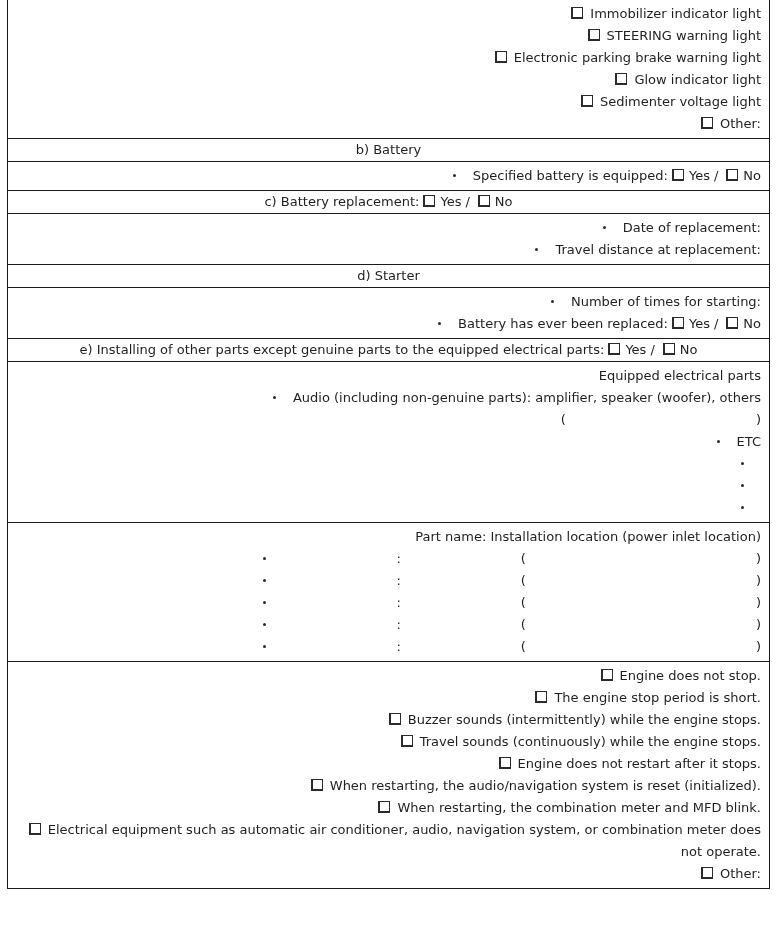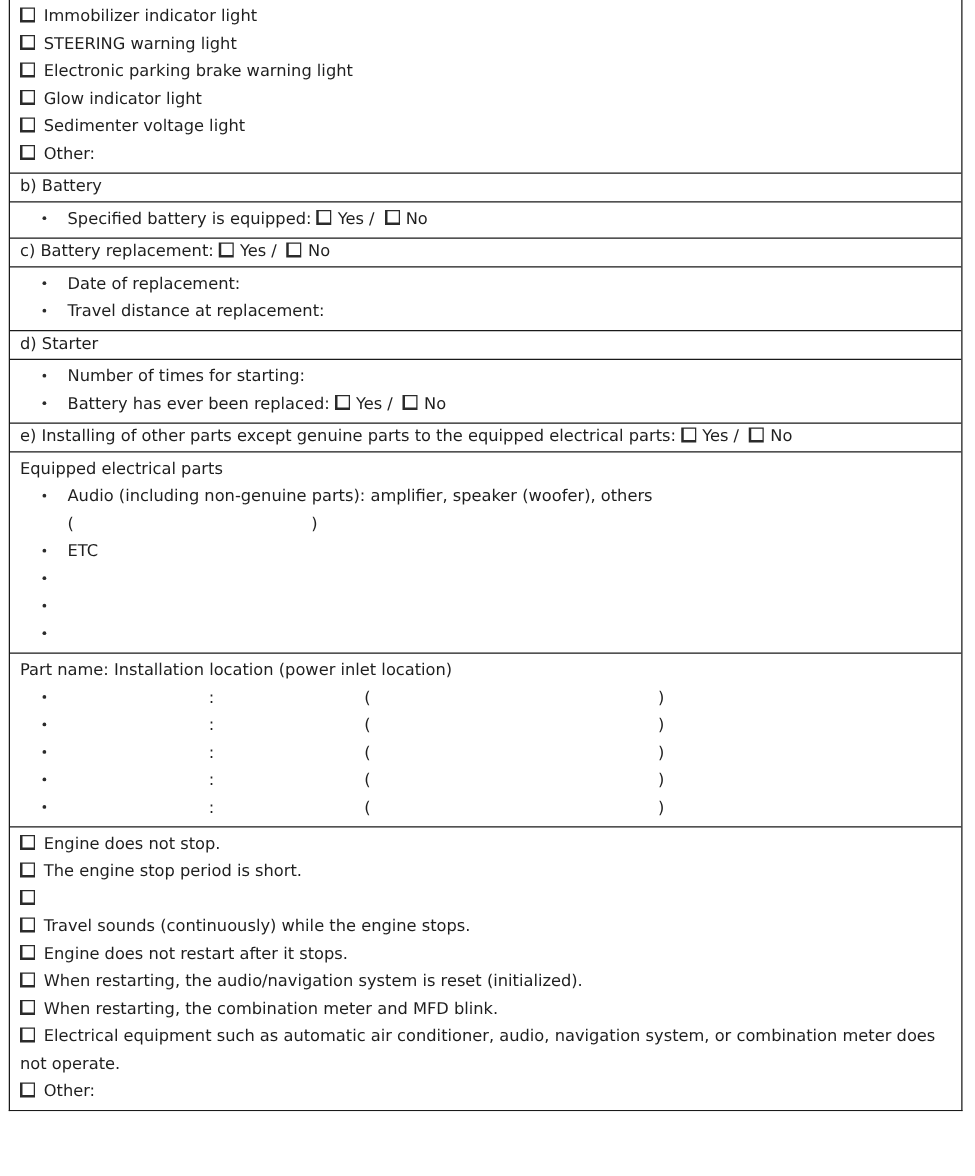--- a/index.html
+++ b/index.html
@@ -14,22 +14,22 @@
     margin-top: 0;
     width: 763px;
     box-sizing: border-box;
     border-left: 1px solid #1a1a1a;
     border-right: 1px solid #1a1a1a;
     border-bottom: 1px solid #1a1a1a;
     background: #ffffff;
   }
   .row { border-top: 1px solid #1a1a1a; padding: 3px 8px; }
   .row.first { border-top: none; padding: 6px 8px; }
-  .row.header { padding: 0 8px; }
-  .row.list { padding: 3px 8px; }
+  .row.header { padding: 0 8px; text-align: center; }
+  .row.list { padding: 3px 8px; text-align: right; }
   .cb {
     display: inline-block;
     width: 9px; height: 9px;
     border: 1px solid #2b2b2b;
     border-left-width: 2px;
     border-bottom-width: 2px;
     background: #ffffff;
     margin-right: 7px;
     vertical-align: -1px;
   }
@@ -154,21 +154,21 @@
 
 
   <div class="row list">
     <div class="check-item">
       <span class="cb"></span><span>Engine does not stop.</span>
     </div>
     <div class="check-item">
       <span class="cb"></span><span>The engine stop period is short.</span>
     </div>
     <div class="check-item">
-      <span class="cb"></span>
+      <span class="cb"></span><span>Buzzer sounds (intermittently) while the engine stops.</span>
     </div>
     <div class="check-item">
       <span class="cb"></span><span>Travel sounds (continuously) while the engine stops.</span>
     </div>
     <div class="check-item">
       <span class="cb"></span><span>Engine does not restart after it stops.</span>
     </div>
     <div class="check-item">
       <span class="cb"></span><span>When restarting, the audio/navigation system is reset (initialized).</span>
     </div>

